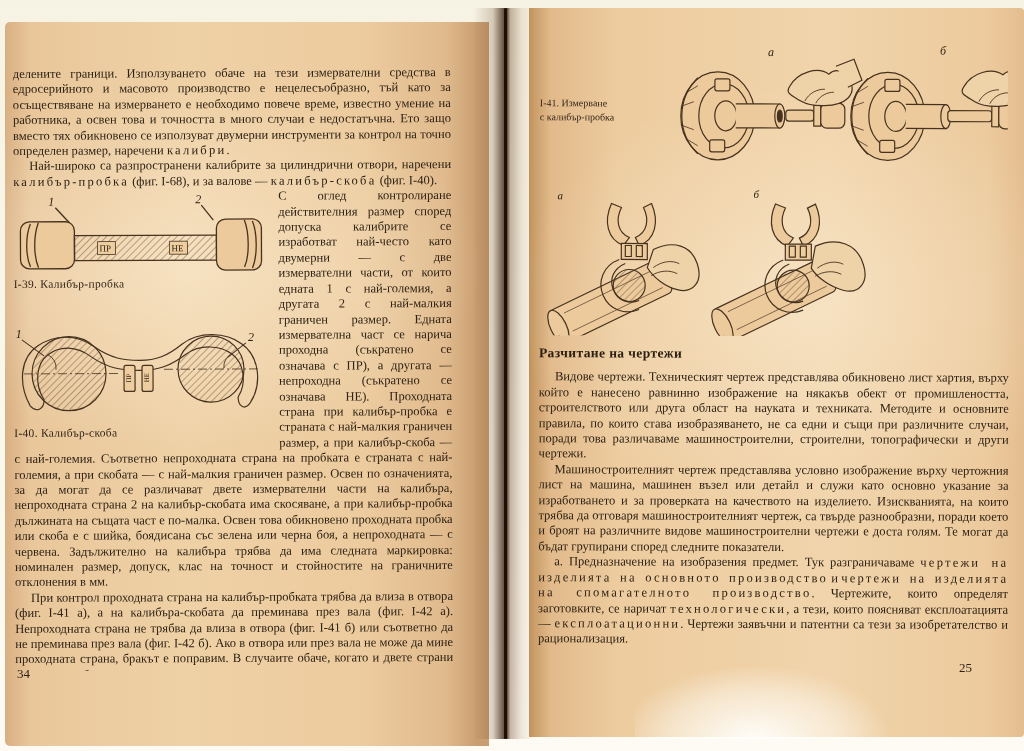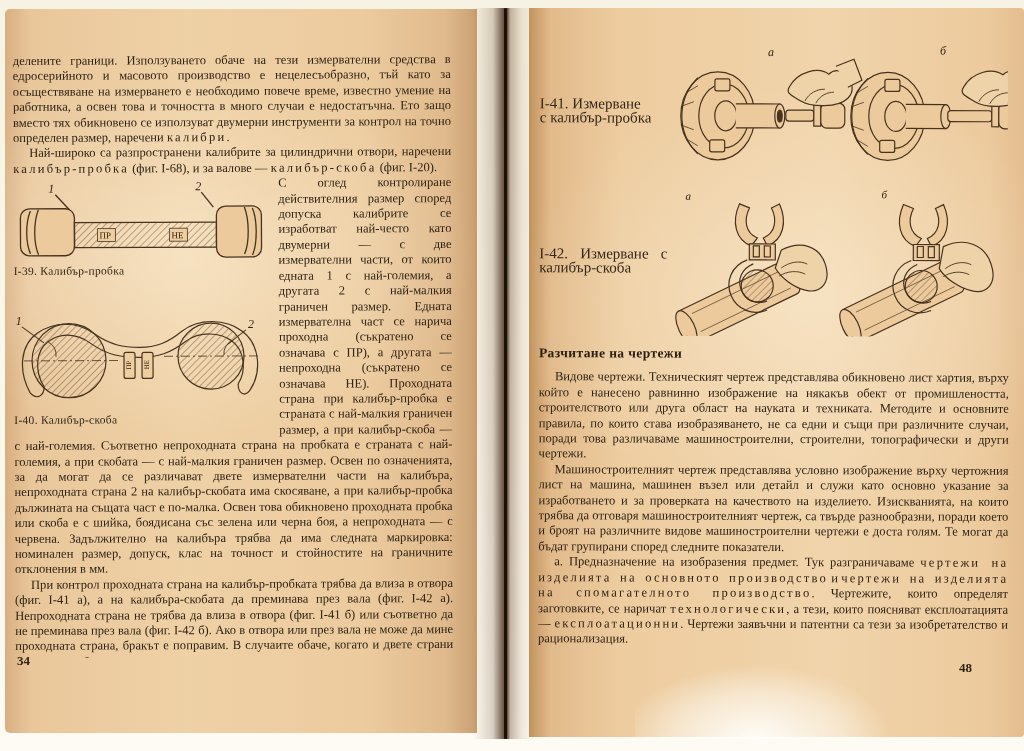--- a/index.html
+++ b/index.html
@@ -5,28 +5,29 @@
   html,body{margin:0;padding:0;}
   body{
     width:1024px;height:751px;overflow:hidden;
     background:linear-gradient(#f7f3e4,#fdfbf3);
     font-family:"Liberation Serif", serif;
   }
   #scan{position:relative;width:1024px;height:751px;}
   #book{position:absolute;left:5px;top:8px;width:1019px;height:731px;}
 
   #page-left{
-    position:absolute;left:0;top:1px;width:472px;height:724px;
+    position:absolute;left:0;top:14px;width:472px;height:724px;
     border-radius:5px 0 0 5px;
     background:
       radial-gradient(ellipse 420px 260px at 38% 34%, rgba(255,246,226,0.45), rgba(255,246,226,0) 70%),
       linear-gradient(to right,#d8af82 0px,#e9cironia 0,#e9c79b 26px,#efd1a6 180px,#eccb9e 360px,#e0ba8d 440px,#c99f71 472px);
     background:
       radial-gradient(ellipse 420px 260px at 38% 34%, rgba(255,246,226,0.45), rgba(255,246,226,0) 70%),
       linear-gradient(to right,#d8af82 0px,#e9c79b 26px,#efd1a6 180px,#eccb9e 360px,#e0ba8d 440px,#c99f71 472px);
+    padding-left: 12px;
   }
   #page-right{
     position:absolute;left:524px;top:0;width:495px;height:729px;
     border-radius:0 4px 4px 0;
     background:
       radial-gradient(ellipse 400px 300px at 55% 40%, rgba(255,248,230,0.4), rgba(255,248,230,0) 72%),
       linear-gradient(to right,#c3955f 0px,#e2ba8b 22px,#edcc9f 90px,#f1d4ab 300px,#ecca9d 460px,#e4bd8f 495px);
   }
   #gutter{
     position:absolute;left:468px;top:0;width:62px;height:731px;z-index:5;pointer-events:none;
@@ -50,44 +51,44 @@
   .indent{text-indent:16px;}
   .sp{letter-spacing:2.2px;word-spacing:3px;}
   .lead{font-weight:normal;}
 
   .figblock{float:left;clear:left;margin:5px 13px 6px 0;width:252px;}
   .figcap{font-size:11.5px;line-height:13px;color:#332619;margin-top:3px;letter-spacing:0.3px;text-align:left;}
 
   .figrow{display:flex;align-items:center;}
   .figrow-1{margin-bottom:6px;}
   .figrow-2{margin-bottom:4px;}
-  .figrow .caption{width:128px;font-size:15px;line-height:14px;color:#332619;flex:none;}
+  .figrow .caption{width:128px;font-size:10px;line-height:14px;color:#332619;flex:none;}
   .figrow .art{flex:none;}
 
   .heading{font-size:13.5px;font-weight:bold;letter-spacing:0.4px;margin:10px 0 9px 0;color:#2c2012;}
 
-  .pageno{position:absolute;font-size:13px;font-weight:bold;color:#2f2315;}
+  .pageno{position:absolute;font-size:13px;font-weight:normal;color:#2f2315;}
   #pageno-left{left:12px;top:644px;}
   #pageno-right{left:430px;top:652px;}
 
   svg{display:block;}
   svg text{font-family:"Liberation Serif", serif;}
 </style>
 </head>
 <body>
 
 <div id="scan">
   <div id="book">
 
     <div id="page-left">
       <div class="content-left txt">
 
         <p class="para"><span>делените граници. Използуването обаче на тези измервателни средства в едросерийното и масовото производство е нецелесъобразно, тъй като за осъществяване на измерването е необходимо повече време, известно умение на работника, а освен това и точността в много случаи е недостатъчна. Ето защо вместо тях обикновено се използуват двумерни инструменти за контрол на точно определен размер, наречени </span><span class="sp">калибри</span><span>.</span></p>
 
-        <p class="para indent"><span>Най-широко са разпространени калибрите за цилиндрични отвори, наречени </span><span class="sp">калибър-пробка</span><span> (фиг. I-68), и за валове — </span><span class="sp">калибър-скоба</span><span> (фиг. I-20).</span></p>
+        <p class="para indent"><span>Най-широко са разпространени калибрите за цилиндрични отвори, наречени </span><span class="sp">калибър-пробка</span><span> (фиг. I-68), и за валове — </span><span class="sp">калибър-скоба</span><span> (фиг. I-40).</span></p>
 
         <div class="figblock">
           <svg width="252" height="80" viewBox="0 0 252 80">
             <defs>
               <pattern id="ht" width="5" height="5" patternUnits="userSpaceOnUse" patternTransform="rotate(45)">
                 <line x1="0" y1="0" x2="0" y2="5" stroke="#7a5c40" stroke-width="1"></line>
               </pattern>
             </defs>
             <g stroke="#46321f" fill="none" stroke-width="1.3">
               <line x1="42" y1="13" x2="56" y2="28"></line>
@@ -202,23 +203,20 @@
               </g>
               <g fill="#2f2315" font-size="12" font-style="italic">
                 <text x="100" y="14">а</text>
                 <text x="272" y="12">б</text>
               </g>
             </svg>
           </div>
         </div>
 
         <div class="figrow figrow-2">
-          <div class="caption">
-            <div>I-42. Измерване с калибър-скоба</div>
-          </div>
           <div class="art">
             <svg width="332" height="150" viewBox="0 0 332 150">
               <g stroke="#46321f" stroke-width="1.2" fill="none">
 
                 <g transform="translate(6,2)">
                   <g transform="rotate(-26 70 112)">
                     <rect x="4" y="94" width="122" height="36" rx="5" fill="#ecca9c"></rect>
                     <ellipse cx="7" cy="112" rx="8" ry="18" fill="#ecca9c"></ellipse>
                     <line x1="18" y1="102" x2="118" y2="102" stroke-width="0.6"></line>
                     <line x1="18" y1="122" x2="118" y2="122" stroke-width="0.6"></line>
@@ -264,18 +262,18 @@
 
         <div class="heading">Разчитане на чертежи</div>
 
         <p class="para indent"><b class="lead">Видове чертежи.</b><span> Техническият чертеж представлява обикновено лист хартия, върху който е нанесено равнинно изображение на някакъв обект от промишлеността, строителството или друга област на науката и техниката. Методите и основните правила, по които става изобразяването, не са едни и същи при различните случаи, поради това различаваме машиностроителни, строителни, топографически и други чертежи.</span></p>
 
         <p class="para indent">Машиностроителният чертеж представлява условно изображение върху чертожния лист на машина, машинен възел или детайл и служи като основно указание за изработването и за проверката на качеството на изделието. Изискванията, на които трябва да отговаря машиностроителният чертеж, са твърде разнообразни, поради което и броят на различните видове машиностроителни чертежи е доста голям. Те могат да бъдат групирани според следните показатели.</p>
 
         <p class="para indent"><span>а. Предназначение на изобразения предмет. Тук разграничаваме </span><span class="sp">чертежи на изделията на основното производство</span><span> и </span><span class="sp">чертежи на изделията на спомагателното производство</span><span>. Чертежите, които определят заготовките, се наричат </span><span class="sp">технологически</span><span>, а тези, които поясняват експлоатацията — </span><span class="sp">експлоатационни</span><span>. Чертежи заявъчни и патентни са тези за изобретателство и рационализация.</span></p>
       </div>
 
-      <div class="pageno" id="pageno-right">48</div>
+      <div class="pageno" id="pageno-right">25</div>
     </div>
 
     <div id="glow"></div>
   </div>
 </div>
 
 </body></html>

